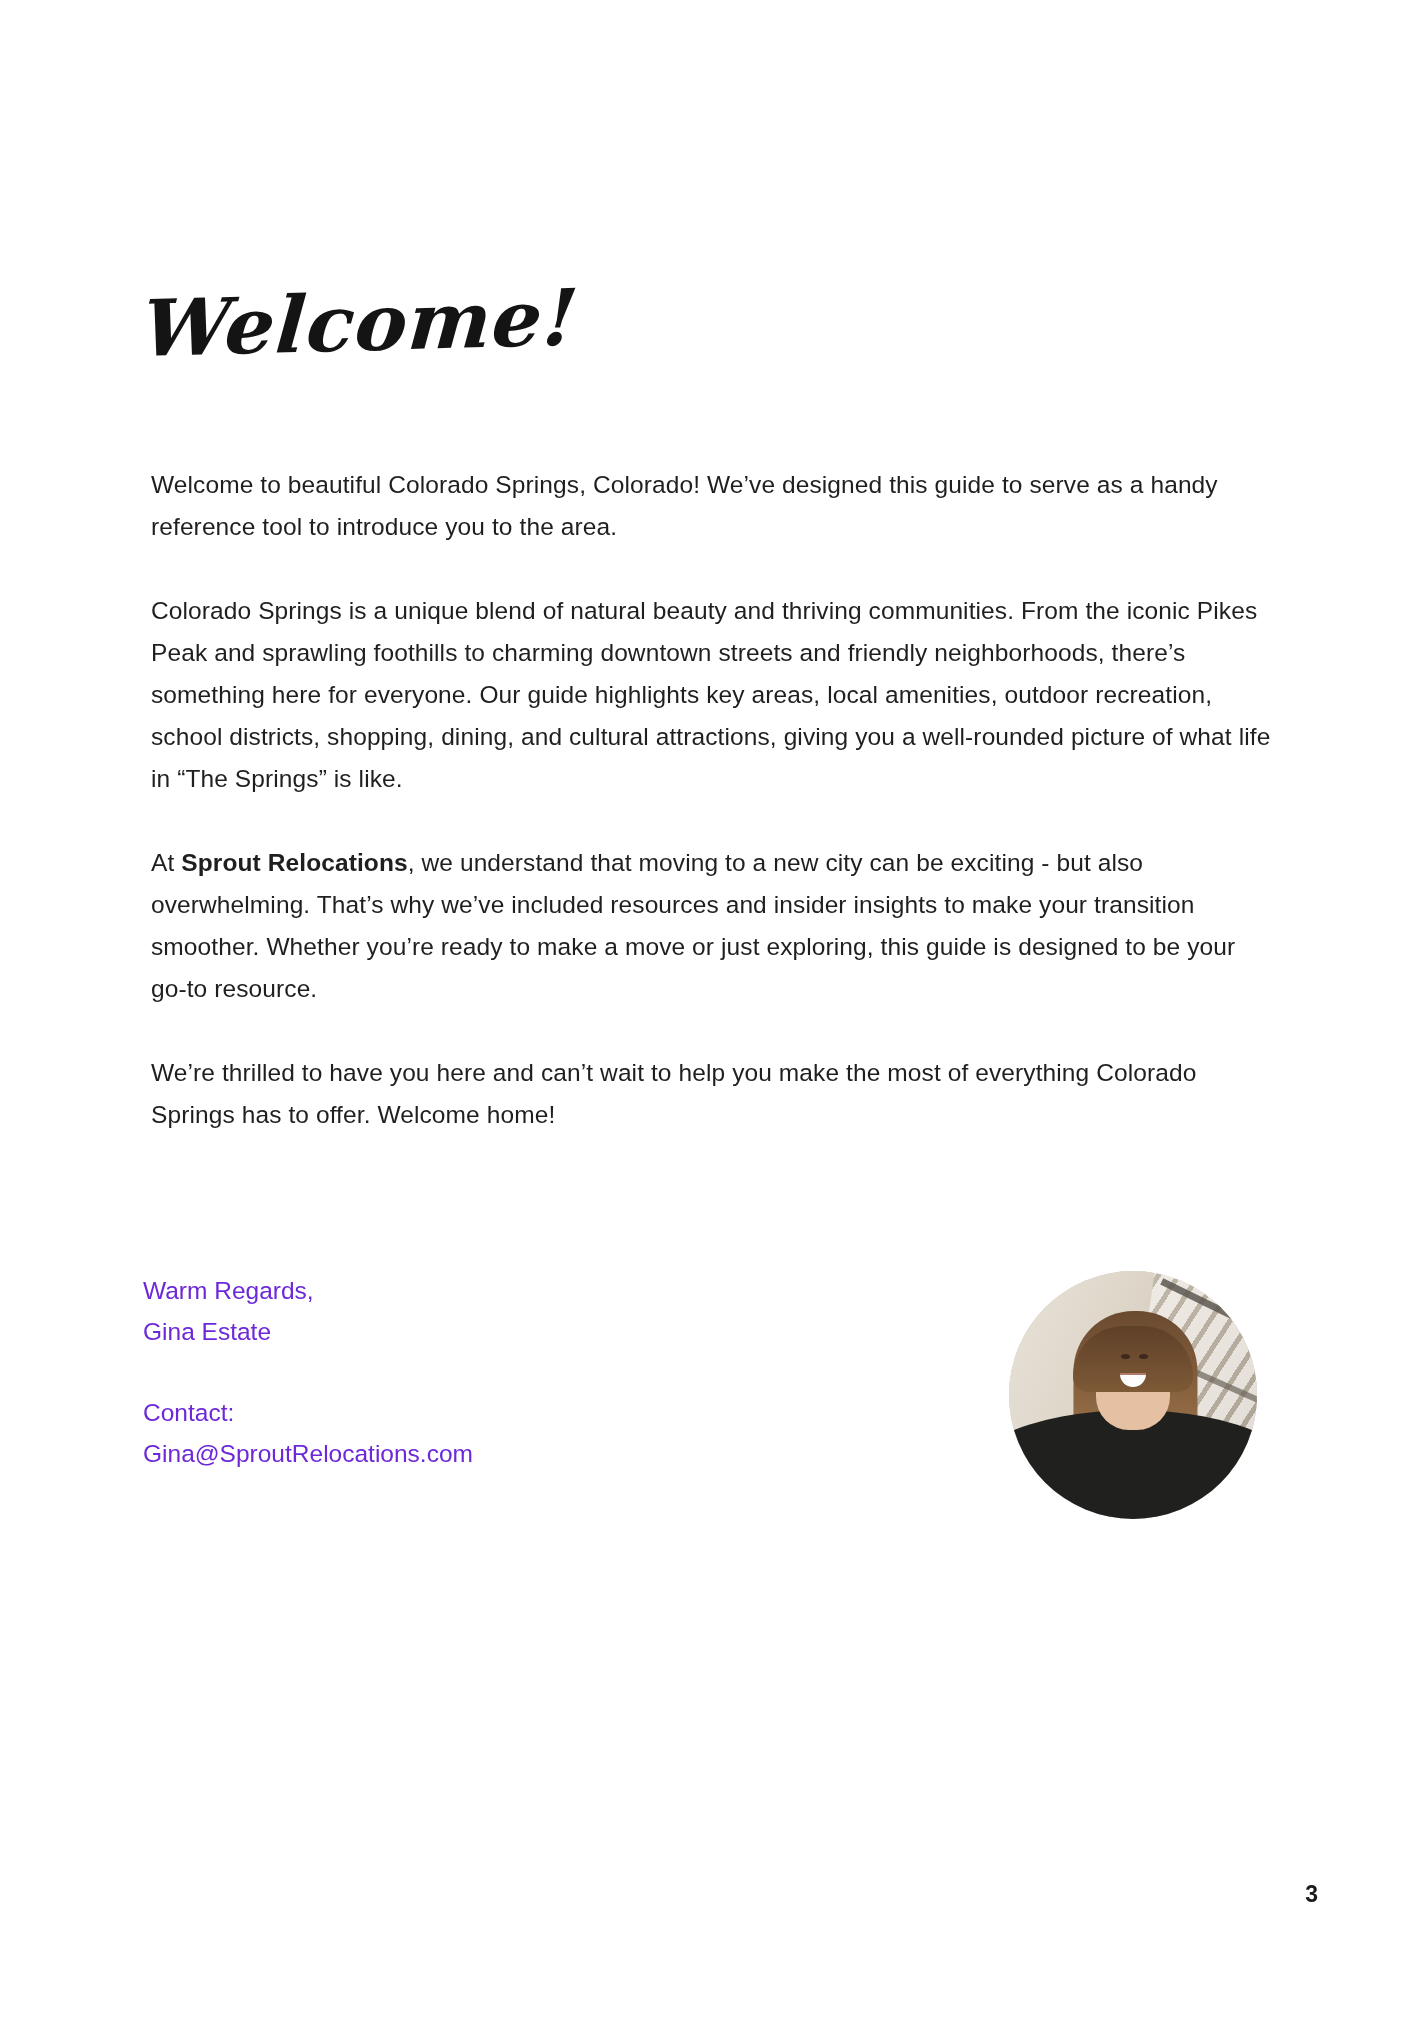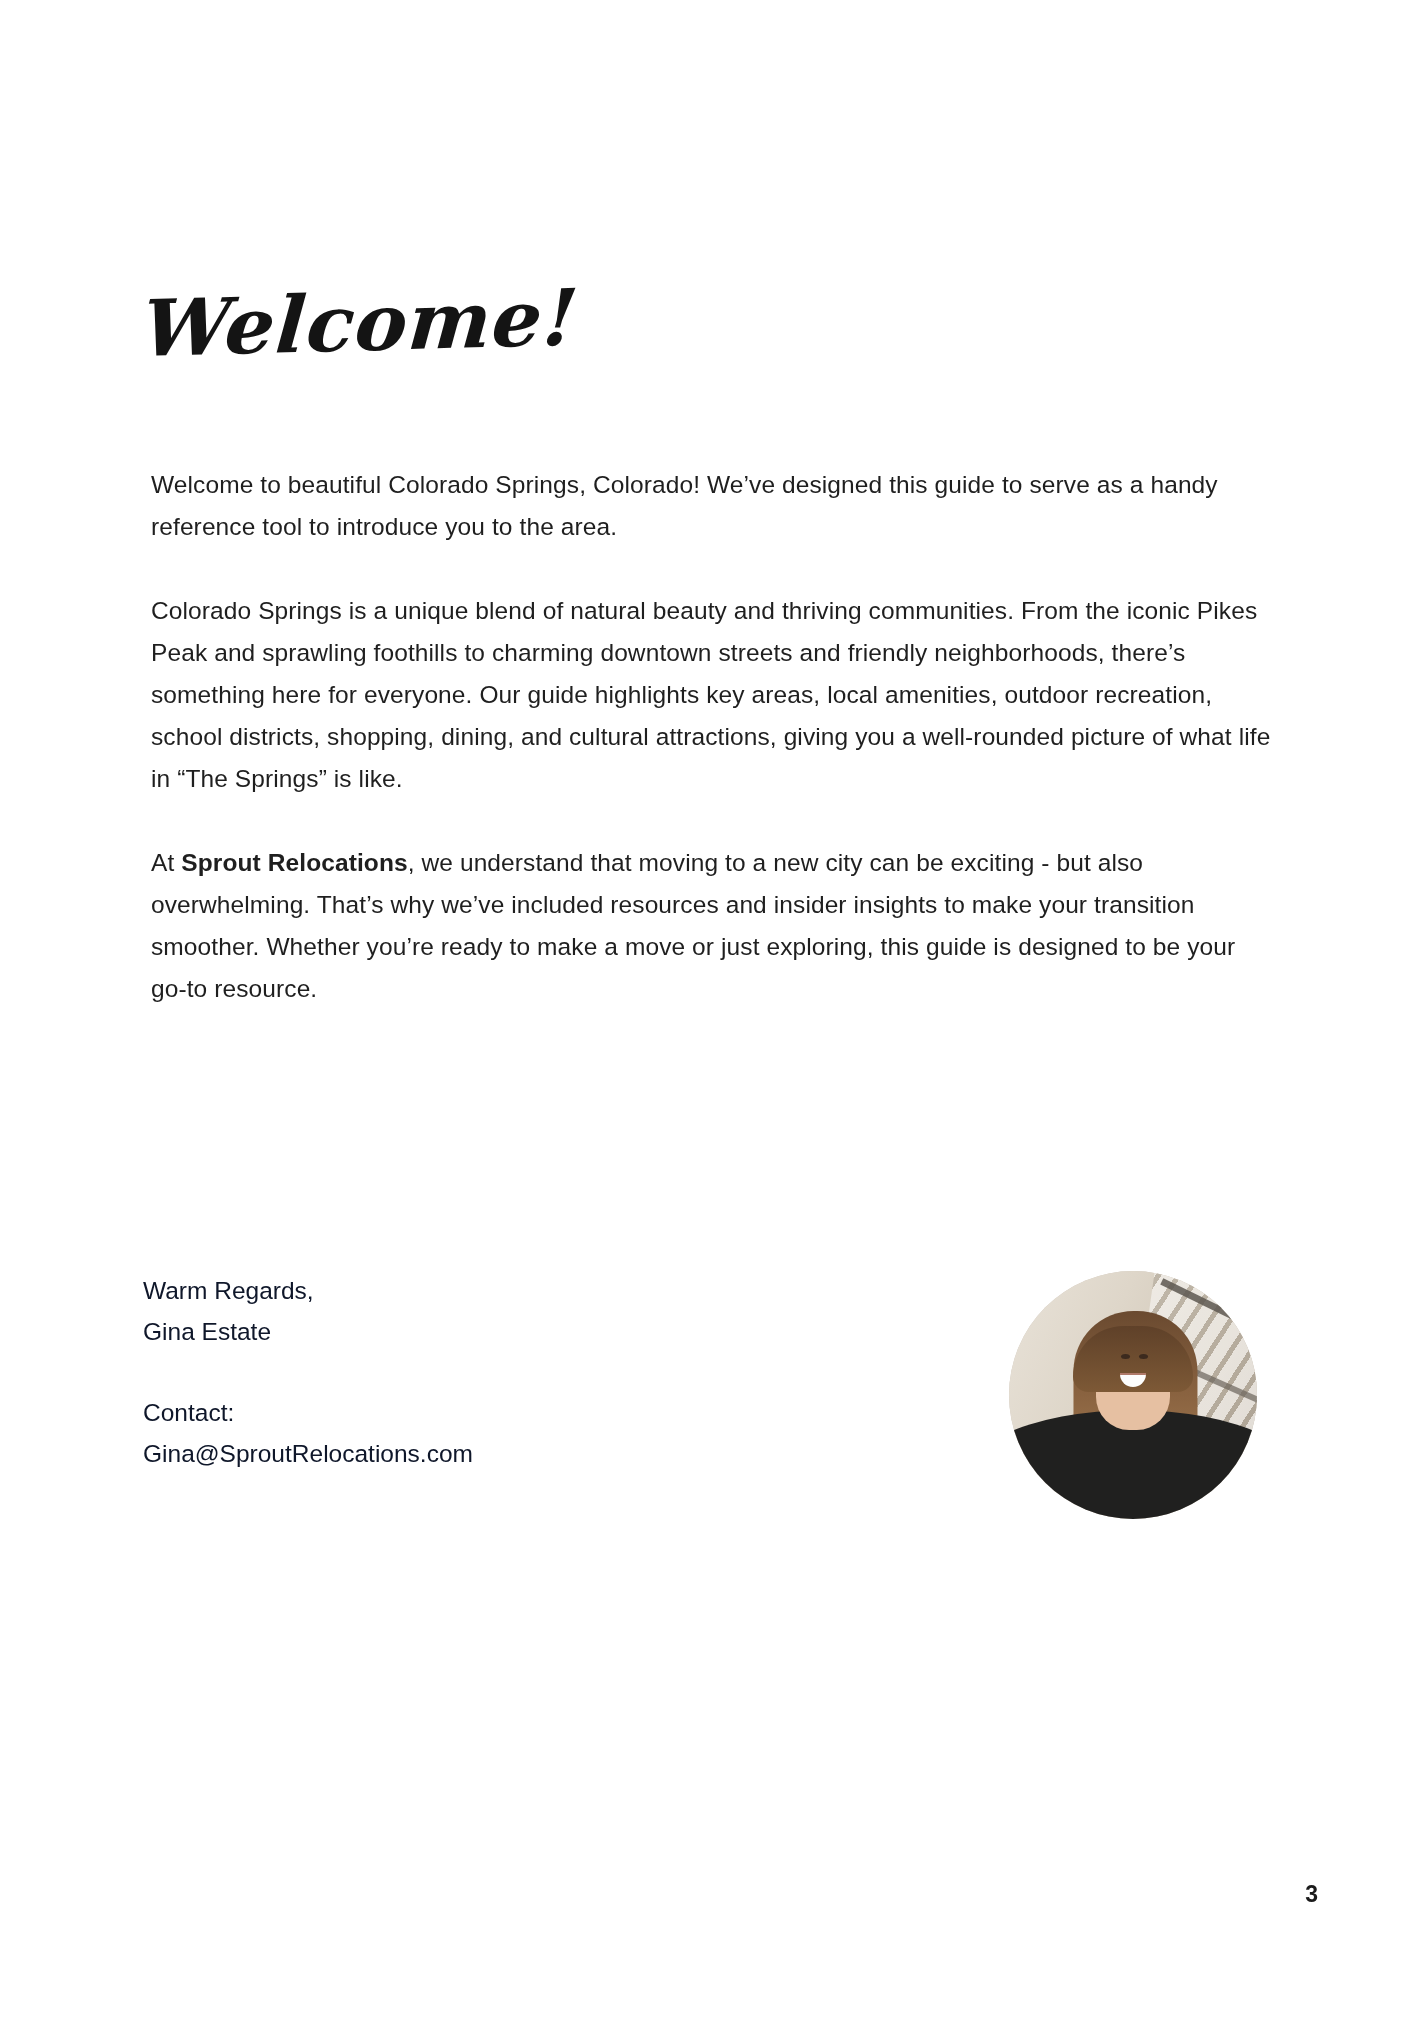--- a/index.html
+++ b/index.html
@@ -60,21 +60,21 @@
   }
 
   
   .signoff {
     position: absolute;
     left: 143px;
     top: 1270px;
     width: 820px;
     font-size: 24.5px;
     line-height: 41px;
-    color: #0f172a;
+    color: #6d28d9;
   }
   .signoff .line {
     display: block;
     white-space: pre;
   }
   .signoff .gap {
     height: 40px;
   }
 
   
@@ -214,20 +214,23 @@
     <div class="body-text">
       <p class="para">
         <span>Welcome to beautiful Colorado Springs, Colorado! We’ve designed this guide to serve as a handy reference tool to introduce you to the area.</span>
       </p>
       <p class="para">
         <span>Colorado Springs is a unique blend of natural beauty and thriving communities. From the iconic Pikes Peak and sprawling foothills to charming downtown streets and friendly neighborhoods, there’s something here for everyone. Our guide highlights key areas, local amenities, outdoor recreation, school districts, shopping, dining, and cultural attractions, giving you a well-rounded picture of what life in “The Springs” is like.</span>
       </p>
       <p class="para">
         <span>At </span><b>Sprout Relocations</b><span>, we understand that moving to a new city can be exciting - but also overwhelming. That’s why we’ve included resources and insider insights to make your transition smoother. Whether you’re ready to make a move or just exploring, this guide is designed to be your go-to resource.</span>
       </p>
+      <p class="para">
+        <span>We’re thrilled to have you here and can’t wait to help you make the most of everything Colorado Springs has to offer. Welcome home!</span>
+      </p>
     </div>
   </div>
 
   <div class="signoff">
     <span class="line">Warm Regards,</span>
     <span class="line">Gina Estate</span>
     <div class="gap"></div>
     <span class="line">Contact:</span>
     <span class="line">Gina@SproutRelocations.com</span>
   </div>

